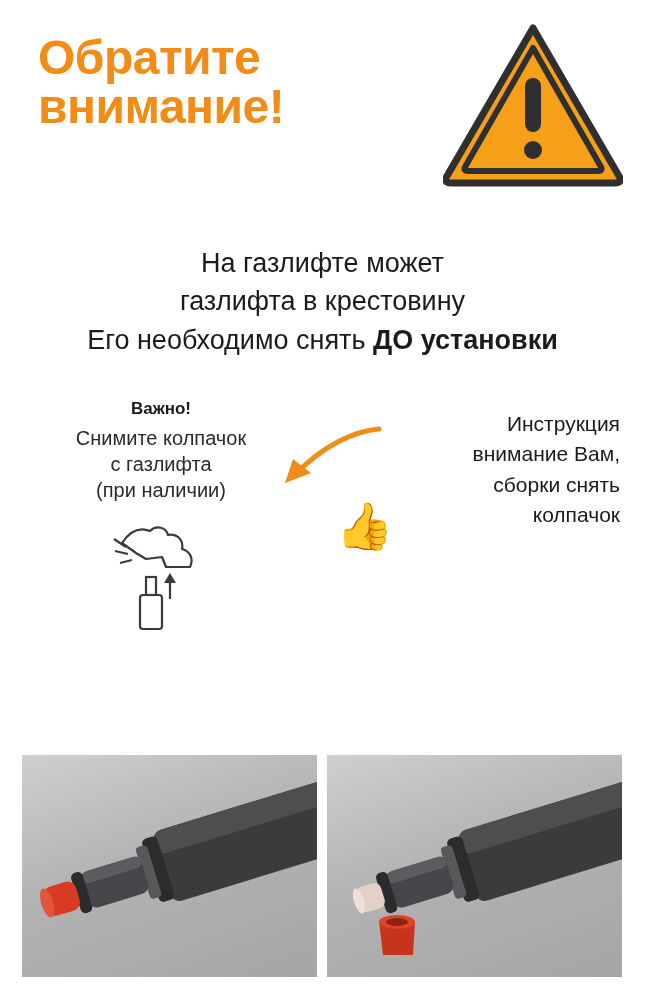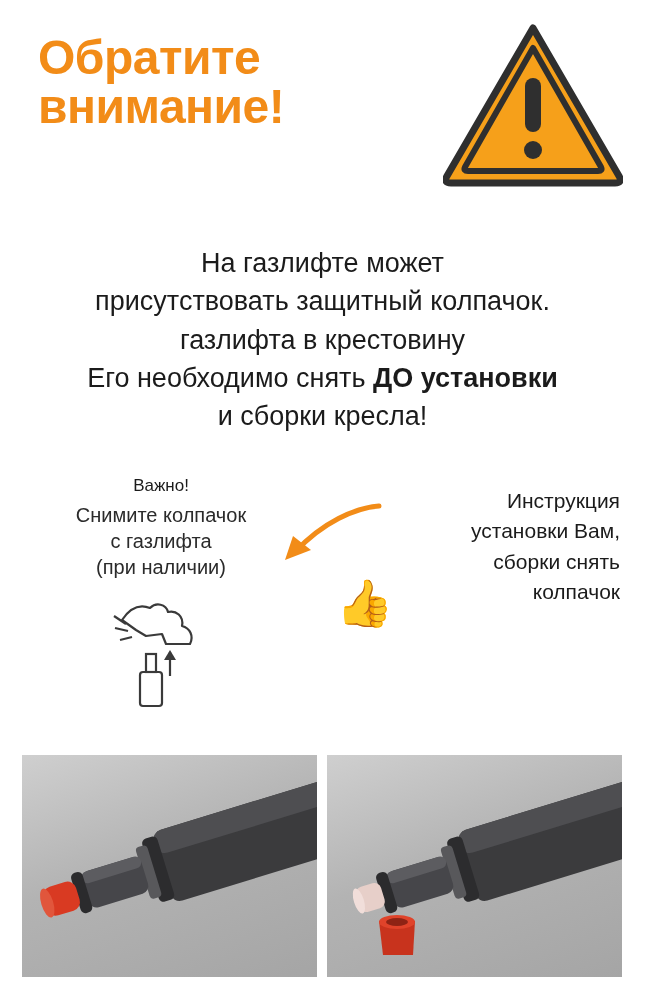--- a/index.html
+++ b/index.html
@@ -60,21 +60,21 @@
   }
   .important-block {
     position: absolute;
     left: 56px;
     top: 0;
     width: 210px;
     text-align: center;
   }
   .important-title {
     font-size: 17px;
-    font-weight: normal;
+    font-weight: bold;
     color: #1b1b1b;
     margin-bottom: 6px;
   }
   .important-sub {
     font-size: 20px;
     color: #2b2b2b;
     line-height: 1.3;
   }
   .cap-illus {
     margin: 10px auto 0;
@@ -147,26 +147,24 @@
     <svg class="warn-sign" viewBox="0 0 180 165">
       <path d="M90 6 L176 154 Q180 161 172 161 L8 161 Q0 161 4 154 Z" fill="#F6A01A" stroke="#2f2f2f" stroke-width="7" stroke-linejoin="round"></path>
       <path d="M90 26 L158 145 Q160 149 155 149 L25 149 Q20 149 22 145 Z" fill="none" stroke="#2f2f2f" stroke-width="6" stroke-linejoin="round"></path>
       <rect x="82" y="56" width="16" height="54" rx="8" fill="#2f2f2f"></rect>
       <circle cx="90" cy="128" r="9" fill="#2f2f2f"></circle>
     </svg>
   </div>
 
   <div class="main-text">
     <div>На газлифте может</div>
-    <div>присутствовать защитный колпачок.</div>
     <div>газлифта в крестовину</div>
     <div>
       <span>Его необходимо снять </span><b>ДО установки</b>
     </div>
-    <div>и сборки кресла!</div>
   </div>
 
   <div class="mid">
 
     <div class="important-block">
       <div class="important-title">Важно!</div>
       <div class="important-sub">Снимите колпачок</div>
       <div class="important-sub">с газлифта</div>
       <div class="important-sub">(при наличии)</div>
 
@@ -185,21 +183,21 @@
       </svg>
     </div>
 
     <svg class="arrow-curve" viewBox="0 0 110 70">
       <path d="M104 6 C80 8 48 22 20 52" fill="none" stroke="#F28C18" stroke-width="5" stroke-linecap="round"></path>
       <path d="M10 60 L18 36 L36 50 Z" fill="#F28C18"></path>
     </svg>
 
     <div class="right-text">
       <div>Инструкция</div>
-      <div>установки Вам,</div>
+      <div>внимание Вам,</div>
       <div>сборки снять</div>
       <div>колпачок</div>
     </div>
 
     <div class="thumb">👍</div>
   </div>
 
   <div class="photos">
 
     <div class="photo">

